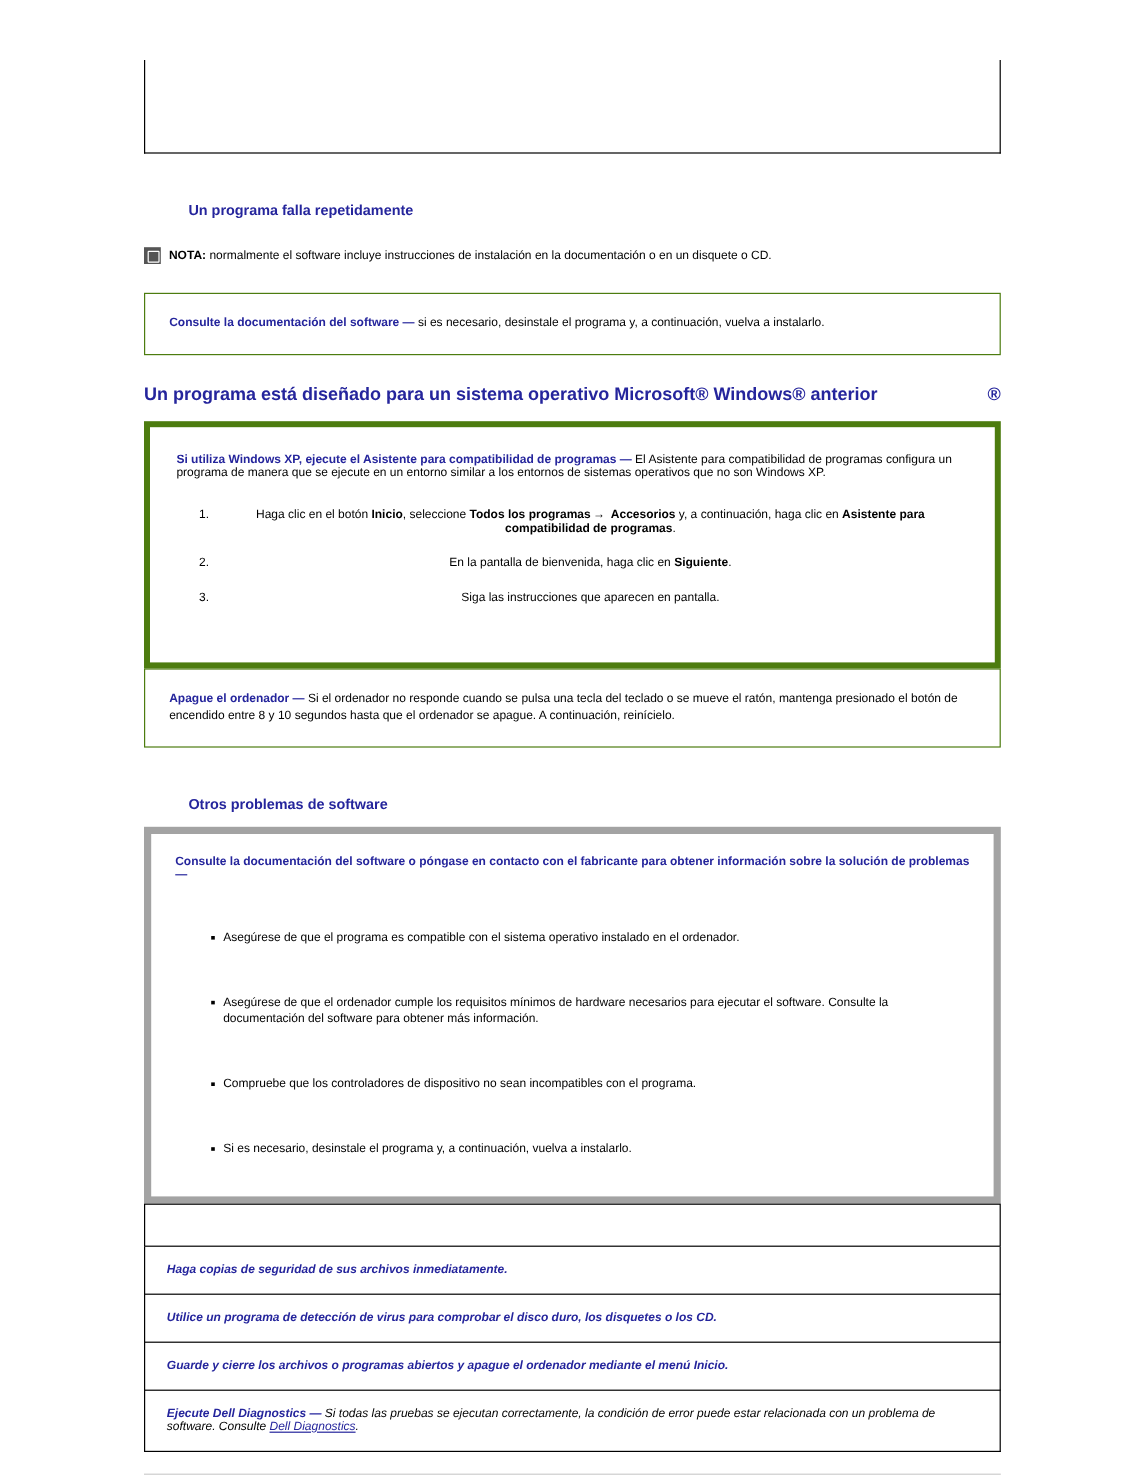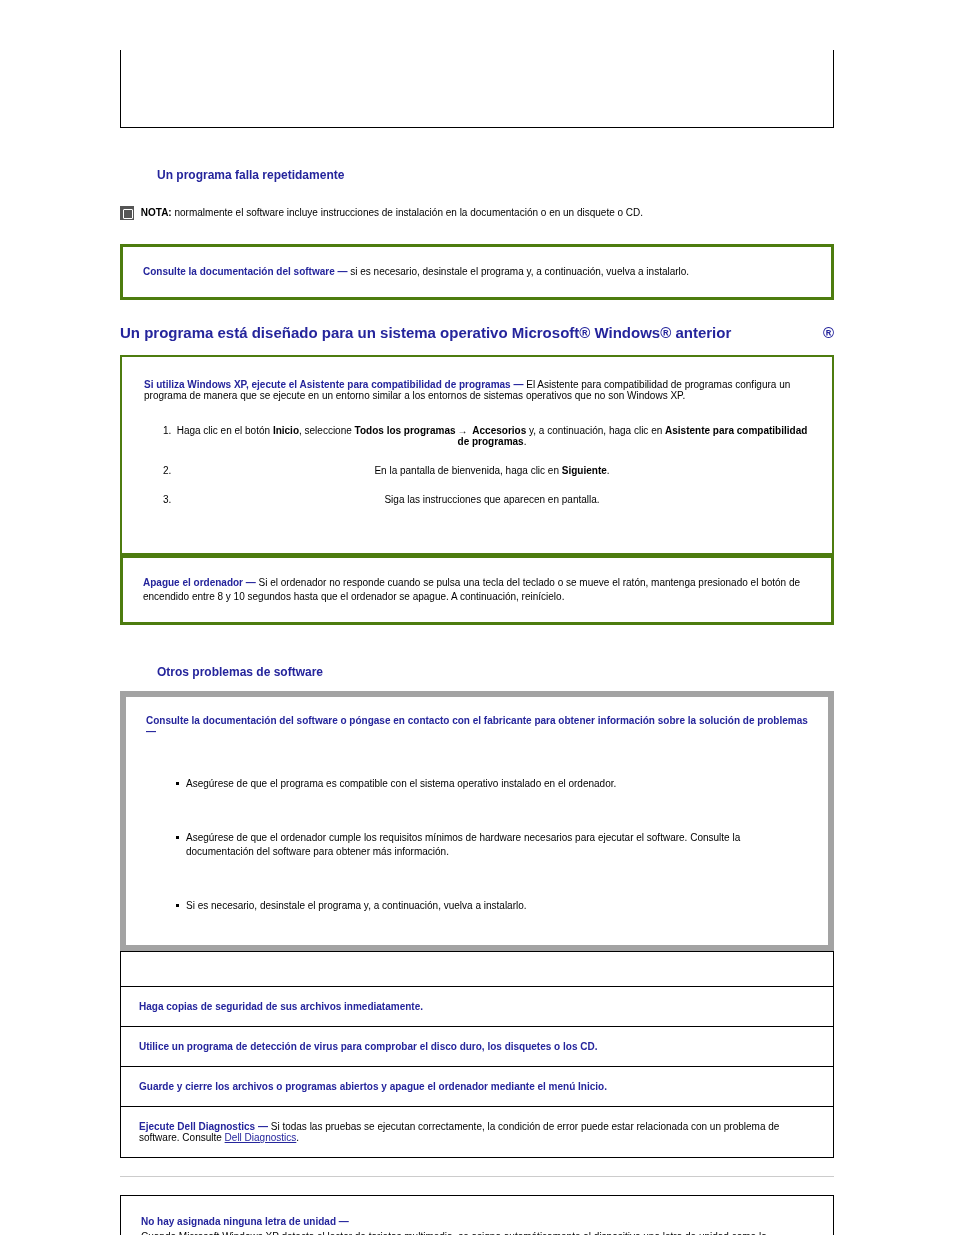--- a/index.html
+++ b/index.html
@@ -9,21 +9,21 @@
     background: #fff;
     font-family: Verdana, Arial, sans-serif;
     font-size: 10px;
     color: #000;
     width: 954px;
   }
   .page {
     padding: 50px 120px 40px 120px;
   }
   .box {
-    border: 3px solid #4d7c0f;
+    border: 1px solid #4d7c0f;
     padding: 18px 20px;
     margin: 0;
     font-size: 10px;
     line-height: 1.4;
   }
   .box .bold-blue {
     color: #25259c;
     font-weight: bold;
   }
   .box .reg {
@@ -61,21 +61,21 @@
   .note-icon::after {
     content: "";
     position: absolute;
     left: 3px; top: 3px;
     width: 8px; height: 8px;
     border: 1px solid #fff;
     border-radius: 1px;
   }
   .note-label { font-weight: bold; }
   .ol-box {
-    border: 2px solid #4d7c0f;
+    border: 5px solid #4d7c0f;
     padding: 22px 22px 30px 22px;
     font-size: 10px;
   }
   .ol-box .lead {
     color: #25259c;
     font-weight: bold;
     margin-bottom: 28px;
   }
   .ol-box ol {
     margin: 0;
@@ -115,20 +115,21 @@
     left: 0;
     top: 5px;
     width: 3px;
     height: 3px;
     background: #000;
   }
   .stack-borders > div {
     border: 1px solid #000;
     padding: 14px 18px;
     font-size: 10px;
+    font-style: italic;
   }
   .stack-borders > div + div { border-top: none; }
   .stack-borders .blank { height: 36px; padding: 0; }
   .stack-borders .line-blue { color: #25259c; font-weight: bold; }
   .stack-borders .line-mix .b { color: #25259c; font-weight: bold; }
   .stack-borders .line-mix .link {
     color: #25259c;
     text-decoration: underline;
   }
   hr.rule {
@@ -219,20 +220,21 @@
     <span class="reg">Si el ordenador no responde cuando se pulsa una tecla del teclado o se mueve el ratón, mantenga presionado el botón de encendido entre 8 y 10 segundos hasta que el ordenador se apague. A continuación, reinícielo.</span>
   </div>
 
   <div class="section-head">Otros problemas de software</div>
 
   <div class="box-multi">
     <div class="lead">Consulte la documentación del software o póngase en contacto con el fabricante para obtener información sobre la solución de problemas —</div>
     <ul>
       <li>Asegúrese de que el programa es compatible con el sistema operativo instalado en el ordenador.</li>
       <li>Asegúrese de que el ordenador cumple los requisitos mínimos de hardware necesarios para ejecutar el software. Consulte la documentación del software para obtener más información.</li>
+      <li>Compruebe que los controladores de dispositivo no sean incompatibles con el programa.</li>
       <li>Si es necesario, desinstale el programa y, a continuación, vuelva a instalarlo.</li>
     </ul>
   </div>
 
   <div class="stack-borders">
     <div class="blank"></div>
     <div class="line-blue">Haga copias de seguridad de sus archivos inmediatamente.</div>
     <div class="line-blue">Utilice un programa de detección de virus para comprobar el disco duro, los disquetes o los CD.</div>
     <div class="line-mix">
       <span class="b">Guarde y cierre los archivos o programas abiertos y apague el ordenador mediante el menú</span>

